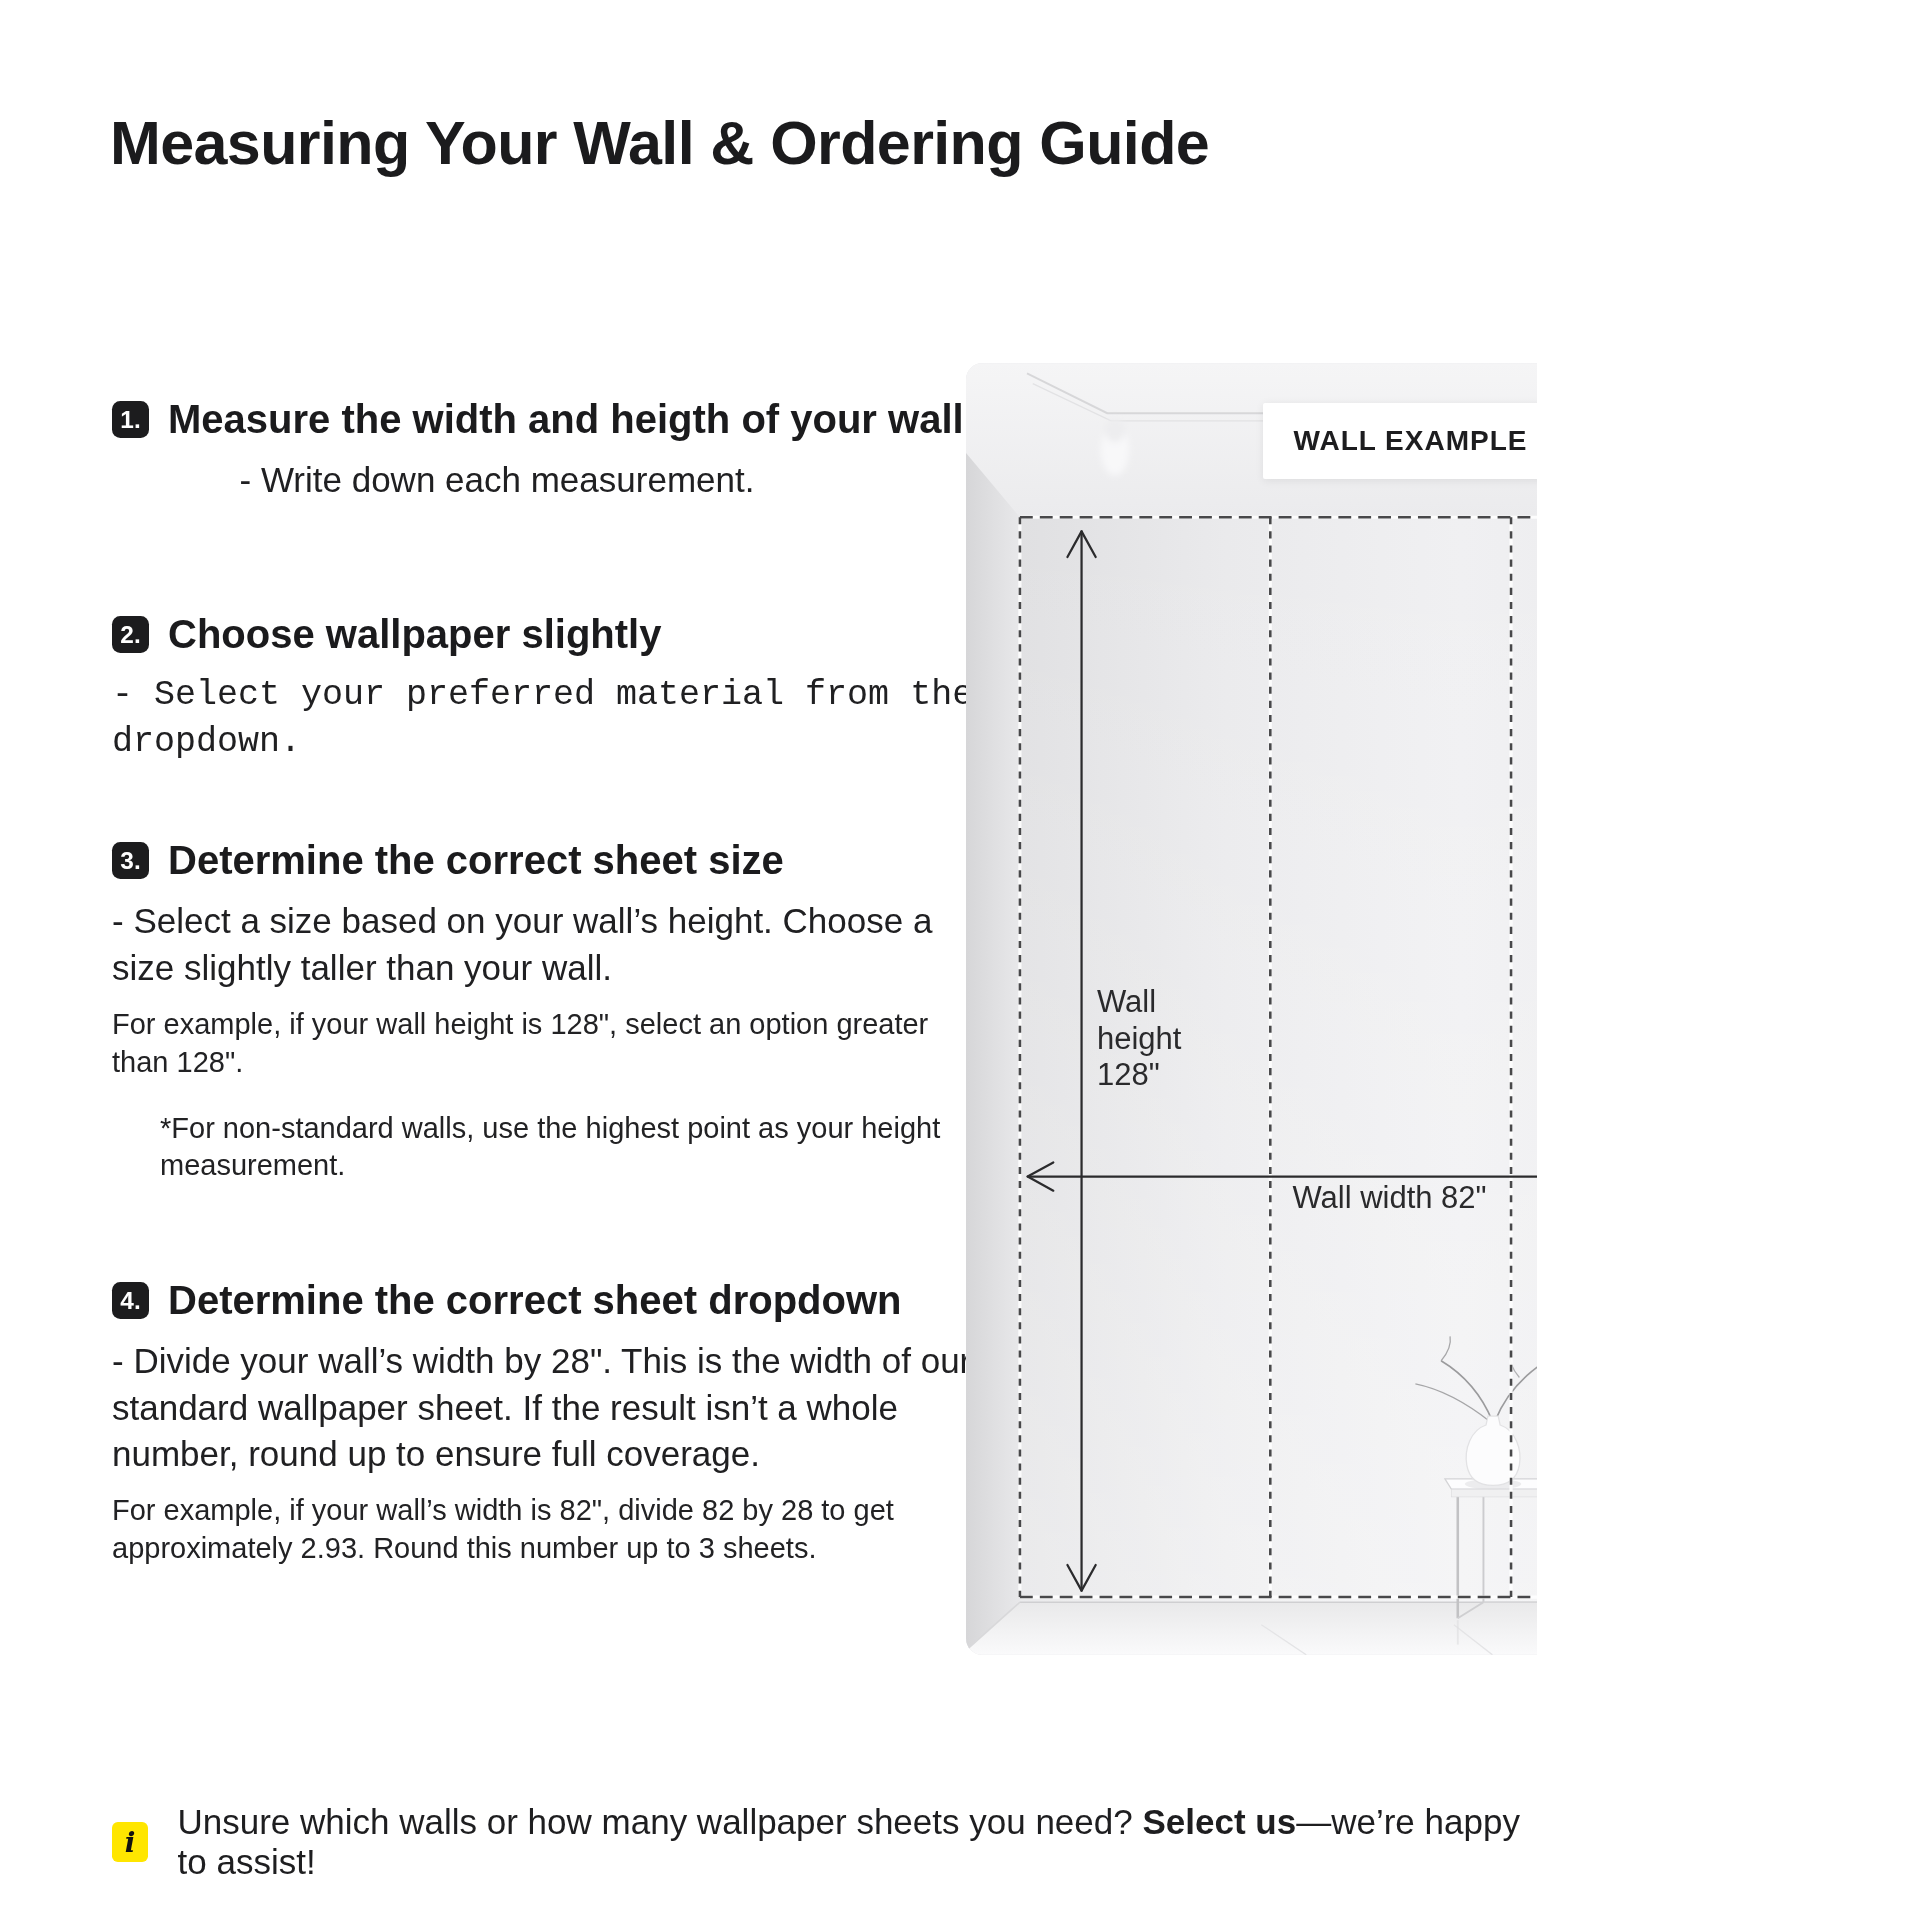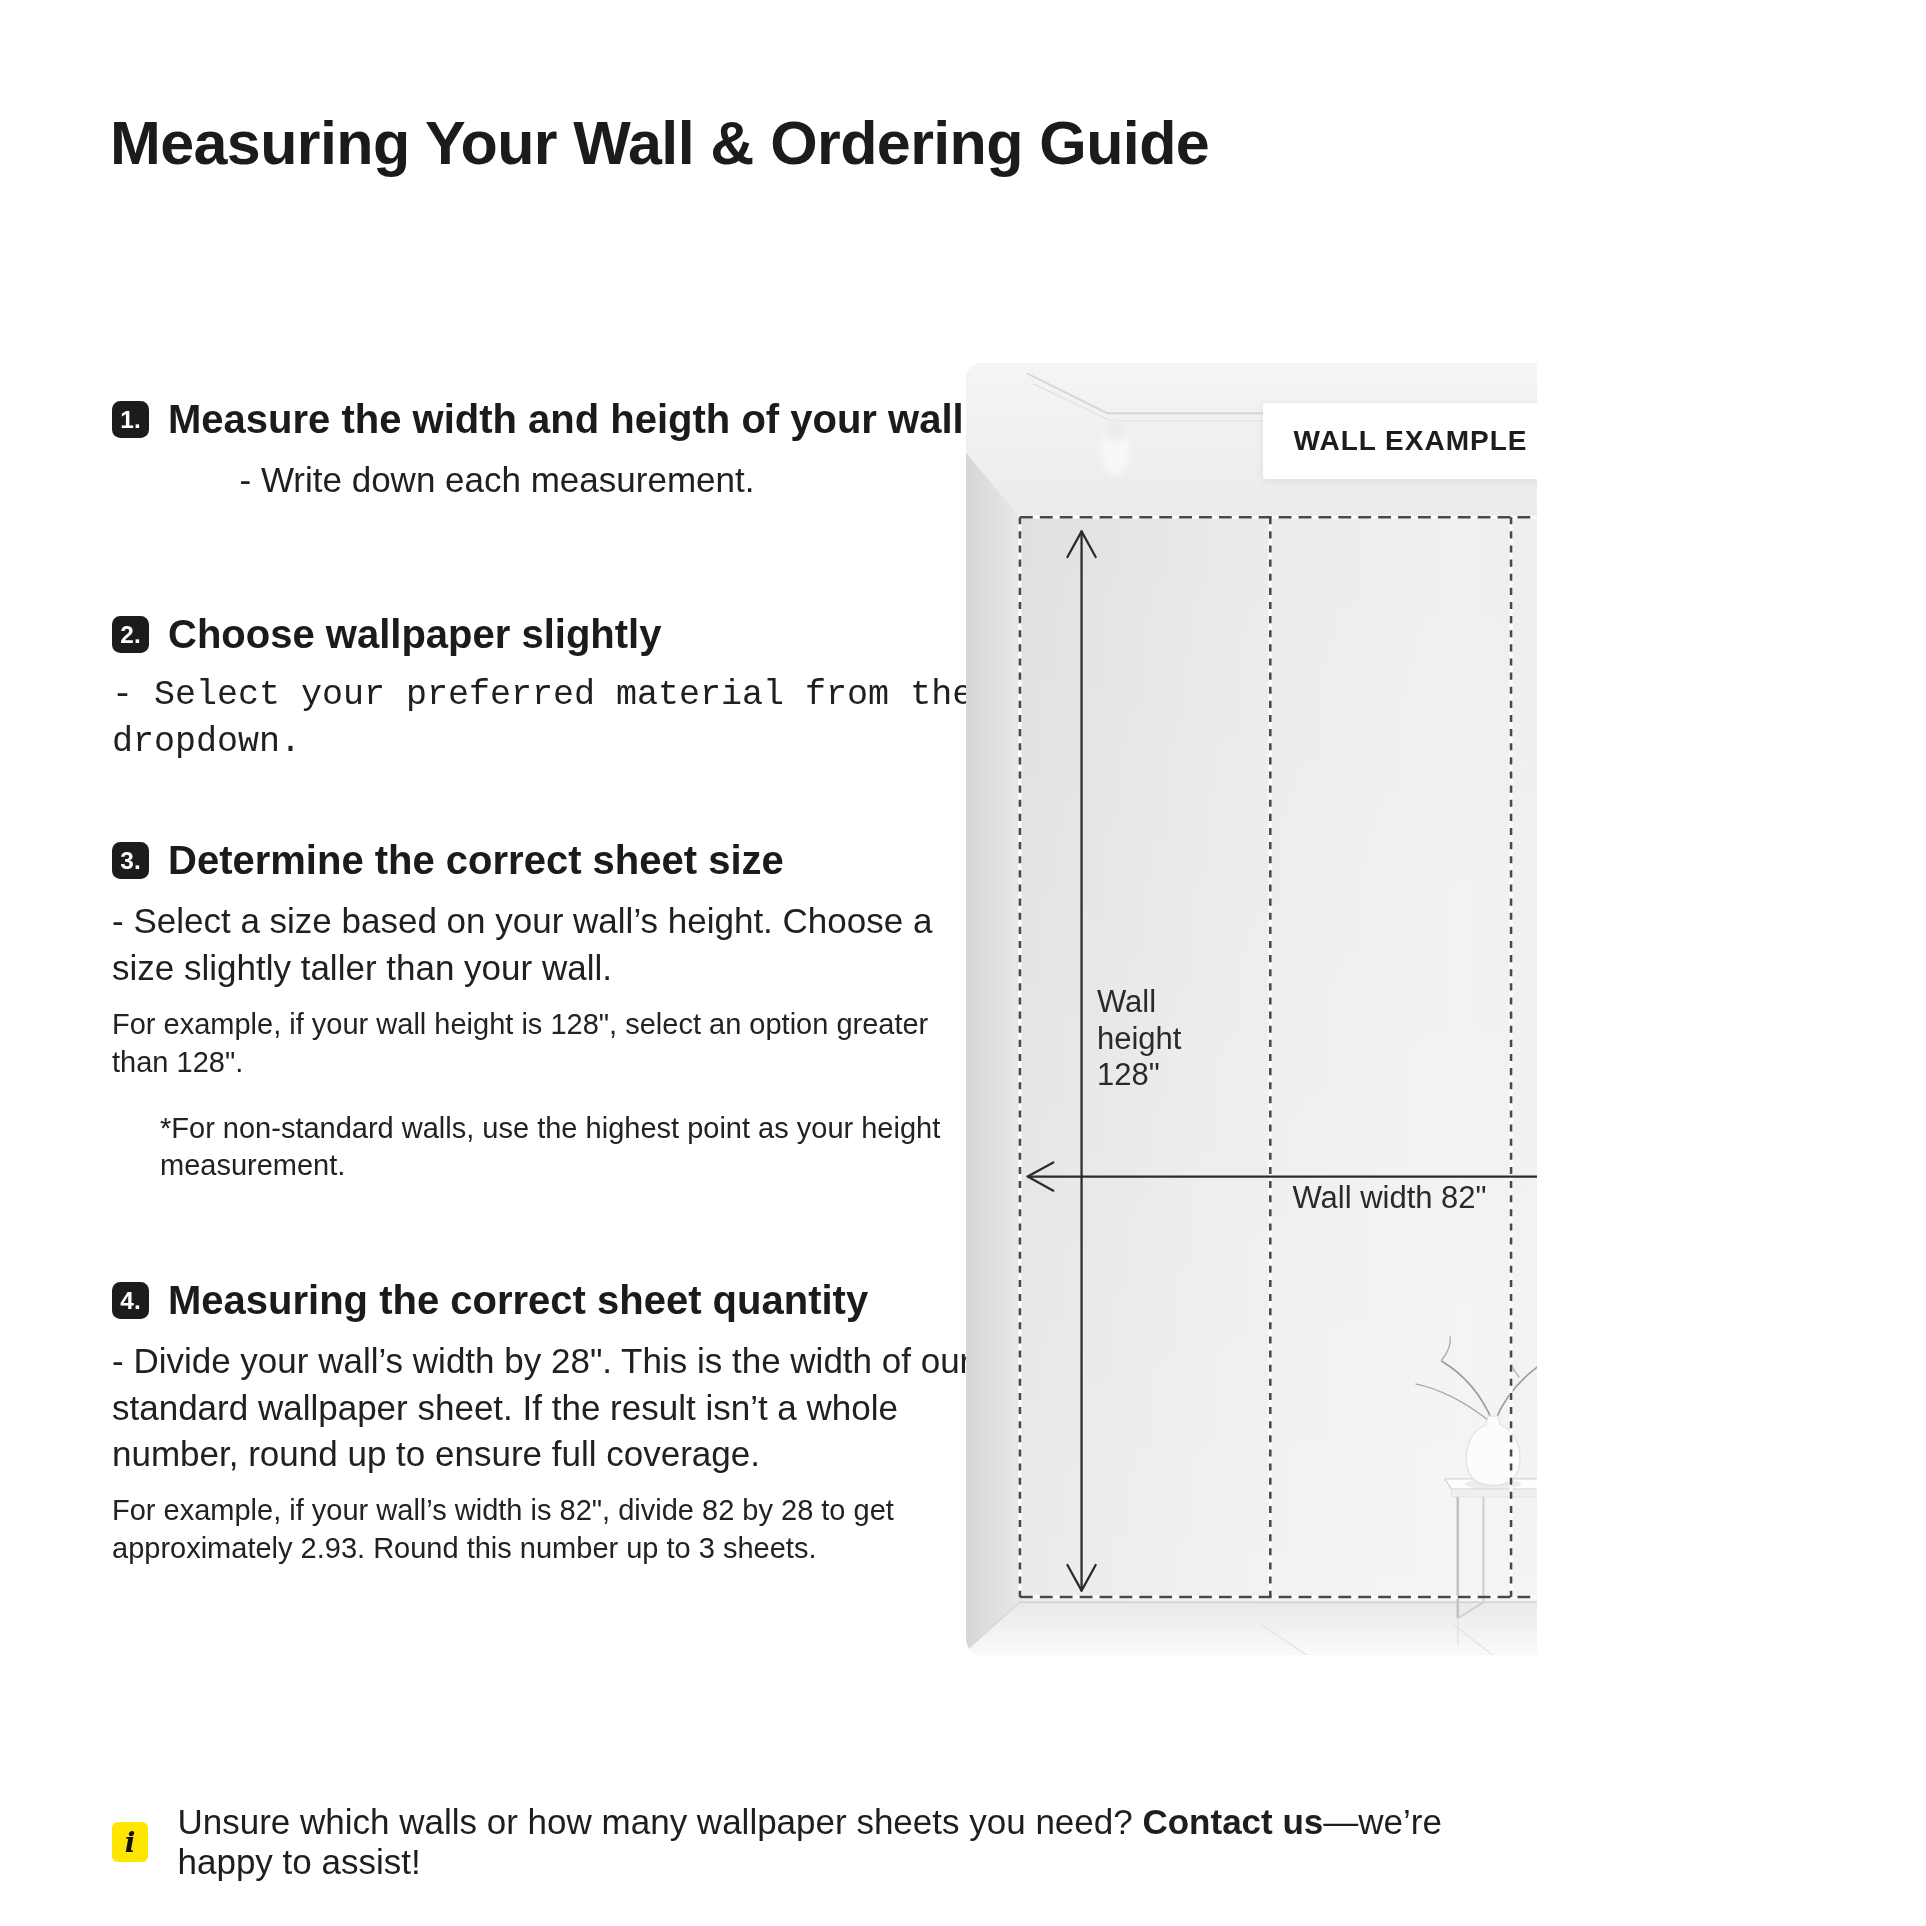--- a/index.html
+++ b/index.html
@@ -79,21 +79,21 @@
       <div class="step-title">Determine the correct sheet size</div>
     </div>
     <div class="step-body">- Select a size based on your wall’s height. Choose a size slightly taller than your wall.</div>
     <div class="step-example">For example, if your wall height is 128", select an option greater than 128".</div>
     <div class="step-note">*For non-standard walls, use the highest point as your height measurement.</div>
   </div>
 
   <div id="step4" class="abs step">
     <div class="step-head">
       <div class="badge">4.</div>
-      <div class="step-title">Measuring the correct sheet quantity</div>
+      <div class="step-title">Determine the correct sheet dropdown</div>
     </div>
     <div class="step-body">- Divide your wall’s width by 28". This is the width of our standard wallpaper sheet. If the result isn’t a whole number, round up to ensure full coverage.</div>
     <div class="step-example">For example, if your wall’s width is 82", divide 82 by 28 to get approximately 2.93. Round this number up to 3 sheets.</div>
   </div>
 
   <div id="photo" class="abs">
     <svg width="850" height="1292" viewBox="0 0 1324 2012">
       <defs>
         <linearGradient id="wallH" x1="0" y1="0" x2="1" y2="0">
           <stop offset="0" stop-color="#e0e0e2"></stop>
@@ -215,17 +215,17 @@
   <div id="wall-height-label" class="abs">
     <div>Wall</div>
     <div>height</div>
     <div>128"</div>
   </div>
 
   <div id="wall-width-label" class="abs">Wall width 82"</div>
 
   <div id="footer" class="abs">
     <div id="info-icon">i</div>
-    <div id="footer-text"><span>Unsure which walls or how many wallpaper sheets you need? </span><b>Contact us</b><span>—we’re happy to assist!</span></div>
+    <div id="footer-text"><span>Unsure which walls or how many wallpaper sheets you need? </span><b>Select us</b><span>—we’re happy to assist!</span></div>
   </div>
 
 </div>
 
 
 </body></html>

